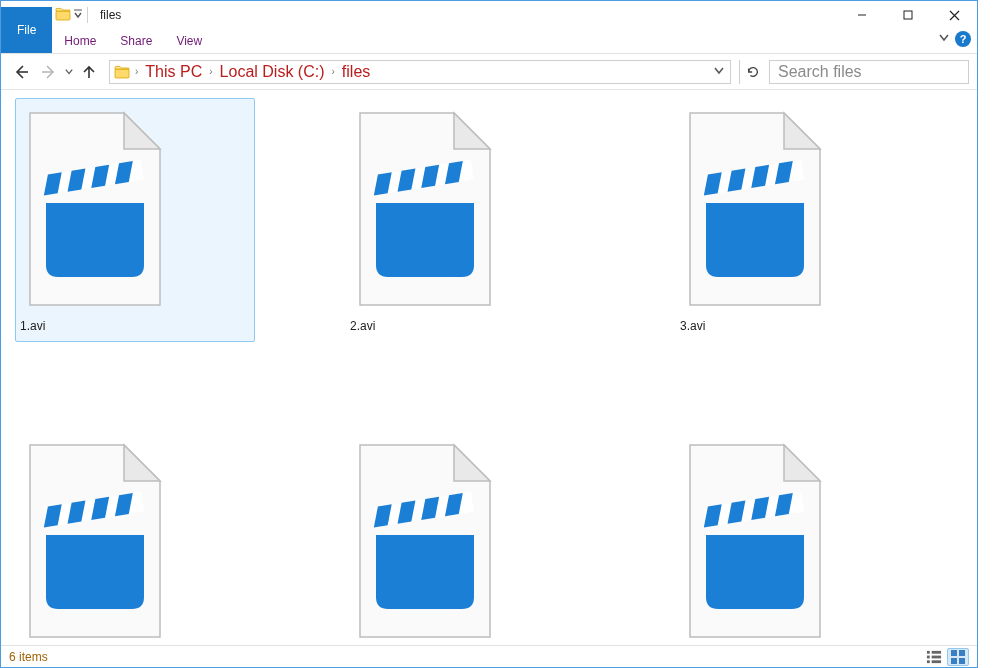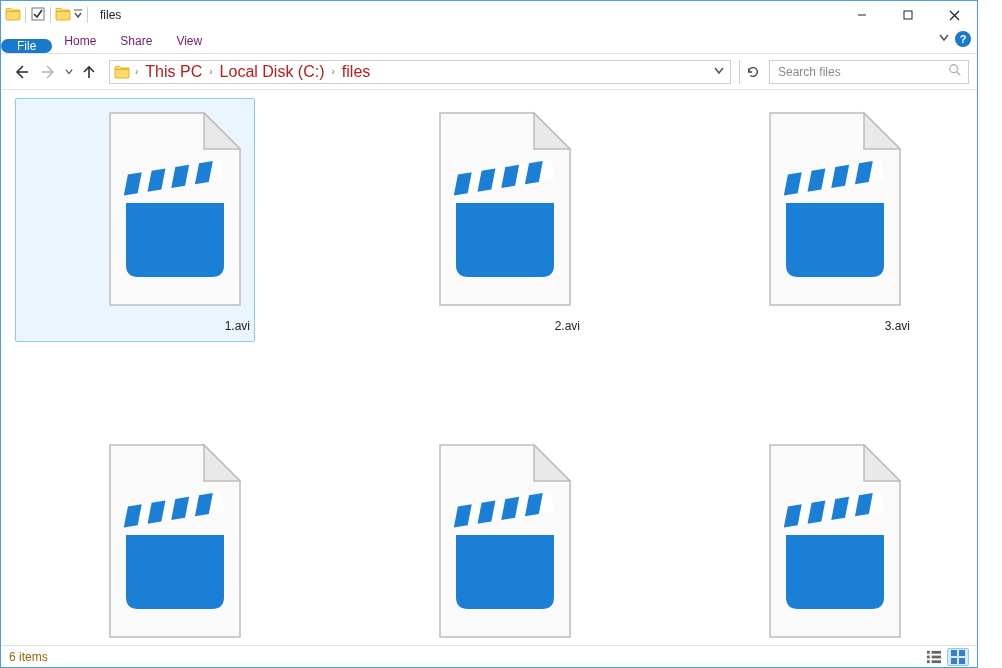--- a/index.html
+++ b/index.html
@@ -11,53 +11,53 @@
   .qat { display:flex; align-items:center; height:100%; padding-left:4px; }
   .qat-sep { width:1px; height:16px; background:#d0d0d0; margin:0 4px; }
   .tb-title { margin-left:8px; font-size:12px; color:#222; }
   .tb-controls { position:absolute; right:0; top:0; height:28px; display:flex; }
   .tb-btn { width:46px; height:28px; display:flex; align-items:center; justify-content:center; }
   .folder-icon-svg { width:16px; height:16px; }
 
   
   .ribbon { height:25px; display:flex; align-items:flex-end; border-bottom:1px solid #e1e1e1; position:relative; }
   .ribbon-tab { padding:4px 12px 5px 12px; font-size:12px; color:#701a75; }
-  .ribbon-tab.file { background:#1979ca; color:#fff; padding:0 16px;border-radius:8px; }
+  .ribbon-tab.file { background:#1979ca; color:#fff; padding:16px 16px; }
   .ribbon-right { position:absolute; right:6px; top:2px; display:flex; align-items:center; gap:6px; }
   .chevron-svg { width:10px; height:10px; }
   .help-circle { width:16px; height:16px; border-radius:50%; background:#1979ca; color:#fff; display:flex; align-items:center; justify-content:center; font-size:11px; font-weight:bold; }
 
   
   .navbar { height:36px; display:flex; align-items:center; padding:0 8px; gap:4px; border-bottom:1px solid #e5e5e5; }
   .nav-arrow { width:24px; height:24px; display:flex; align-items:center; justify-content:center; border-radius:2px; }
   .nav-arrow.disabled svg { opacity:.35; }
   .nav-sep { width:8px; display:flex; align-items:center; justify-content:center; }
   .addressbar { flex:1; height:24px; border:1px solid #cfcfcf; display:flex; align-items:center; padding:0 2px 0 2px; margin:0 4px; }
   .crumb { display:flex; align-items:center; padding:0 4px; height:100%; font-size:16px; color:#b91c1c; }
   .crumb-sep { color:#777; padding:0 3px; font-size:10px; }
   .addr-right { margin-left:auto; display:flex; align-items:center; gap:4px; padding-right:4px; }
   .refresh-btn { width:26px; height:24px; border-left:1px solid #cfcfcf; display:flex; align-items:center; justify-content:center; }
   .searchbox { width:200px; height:24px; border:1px solid #cfcfcf; display:flex; align-items:center; padding:0 6px; color:#888; font-size:12px; }
   .searchbox .sicon { margin-left:auto; opacity:.5; }
 
   
   .content { flex:1; overflow:auto; padding:8px 12px 6px 14px; }
   .grid { display:flex; flex-wrap:wrap; gap:88px 90px; }
-  .item { width:240px; display:flex; flex-direction:column; align-items:flex-end; padding:4px 4px 8px 4px; border:1px solid transparent; border-radius:2px; }
+  .item { width:240px; display:flex; flex-direction:column; align-items:flex-start; padding:4px 4px 8px 4px; border:1px solid transparent; border-radius:2px; }
   .item.selected { border:1px solid #8ec9ef; background:#eaf5fd; }
   .item .thumb { width:150px; height:200px; margin-top:6px; margin-bottom:10px; display:flex; align-items:center; justify-content:center; }
   .item .label { font-size:12px; color:#222; text-align:center; }
 
   
   .statusbar { height:22px; border-top:1px solid #e1e1e1; display:flex; align-items:center; padding:0 8px; font-size:12px; color:#a16207; }
   .status-right { margin-left:auto; display:flex; align-items:center; gap:2px; }
   .view-toggle { width:22px; height:18px; border:1px solid transparent; display:flex; align-items:center; justify-content:center; border-radius:2px; }
   .view-toggle.active { background:#d7e8f7; border-color:#8ec9ef; }
 
-  input.searchfield { border:none; outline:none; flex:1; font-size:12px; color:#ec4899; background:transparent; }
+  input.searchfield { border:none; outline:none; flex:1; font-size:16px; color:#ec4899; background:transparent; }
   input.searchfield::placeholder { color:#8a8a8a; }
 </style>
 </head>
 <body>
 
 <svg width="0" height="0" style="position:absolute">
   <defs>
 
     <g id="folder16">
       <rect x="1" y="5" width="14" height="9" rx="1" fill="#ffd96a" stroke="#d9a400" stroke-width="0.8"></rect>

